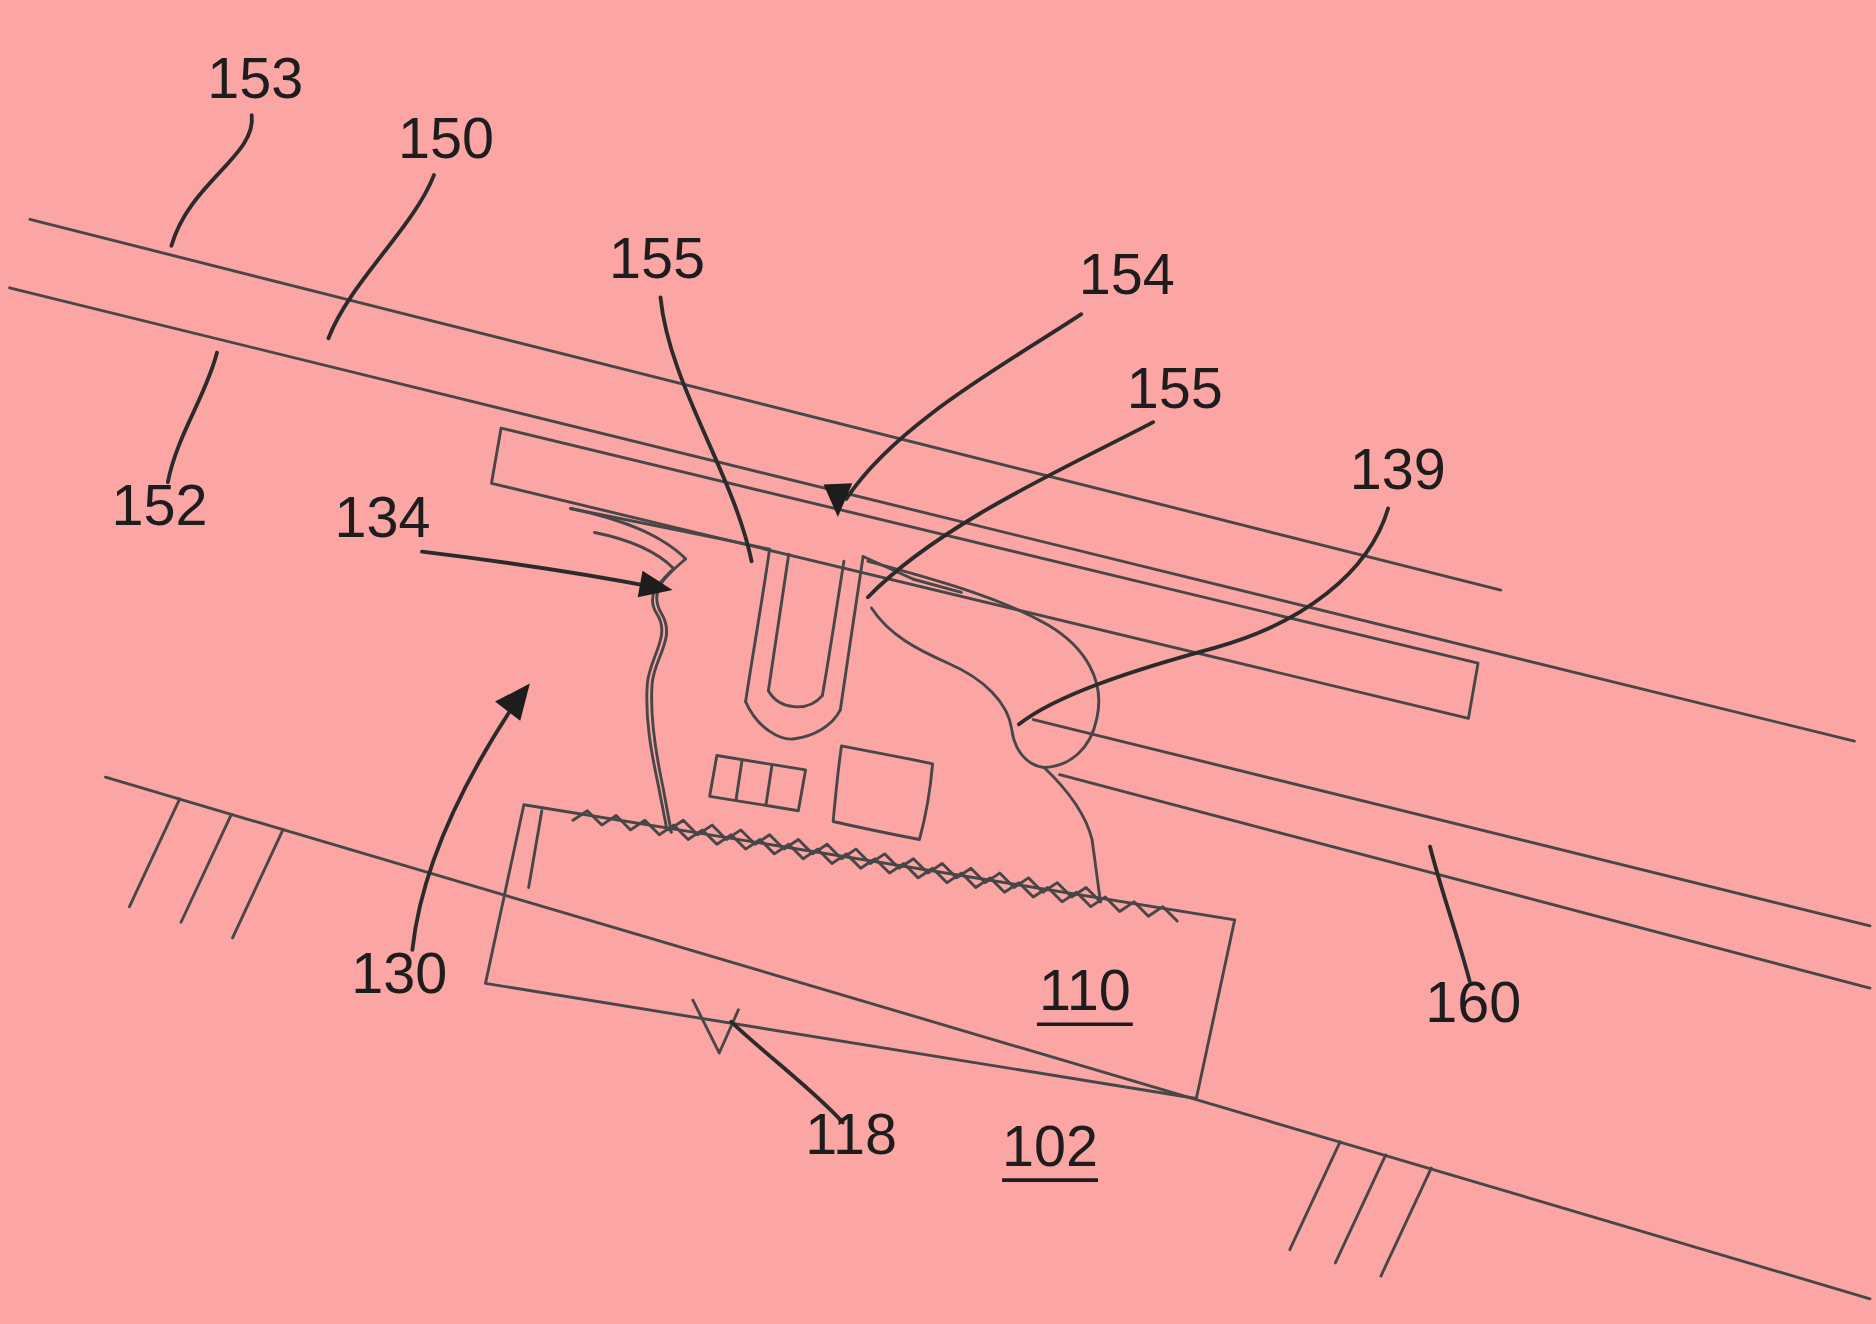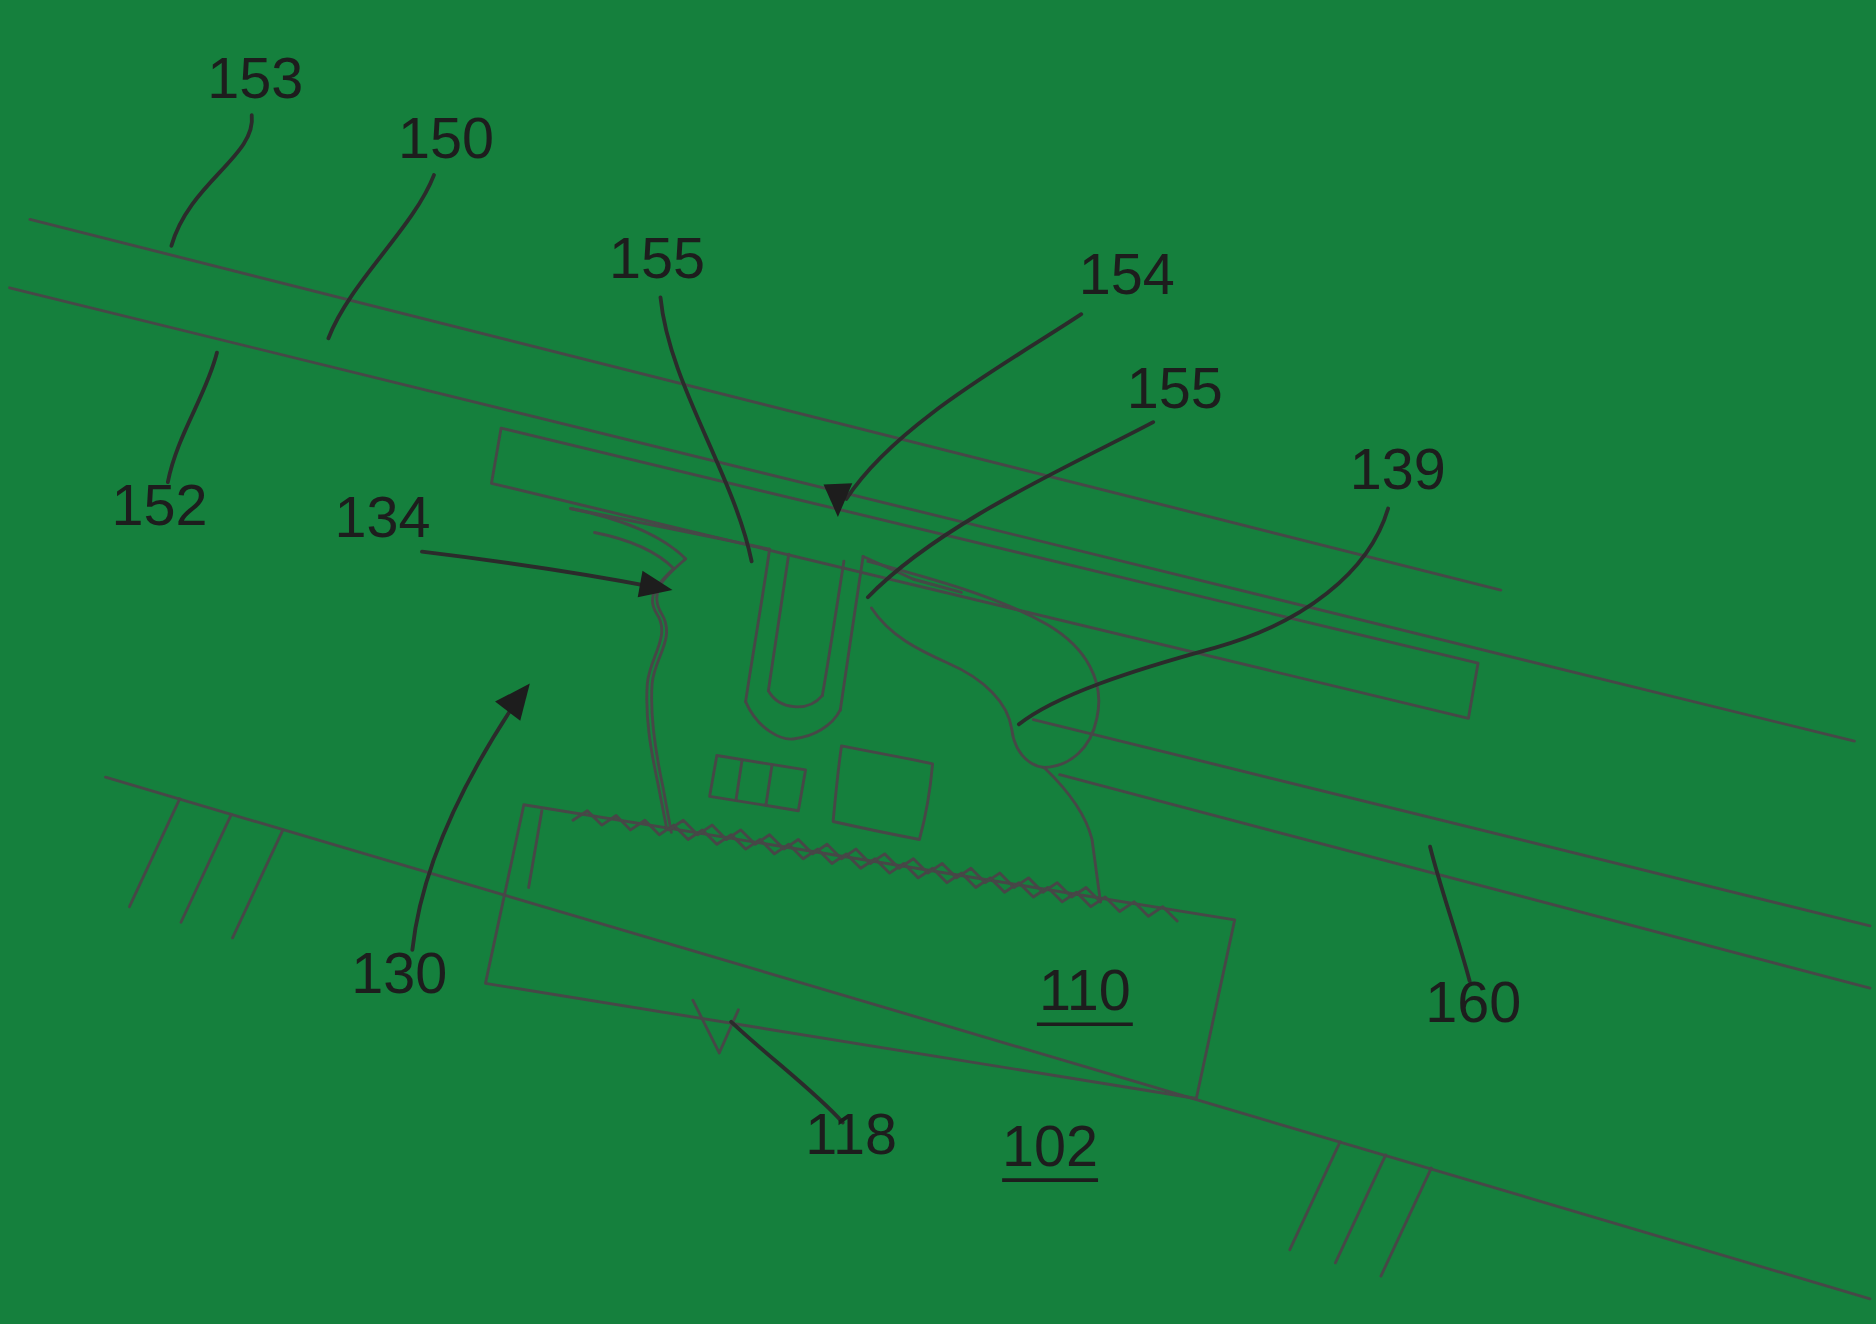--- a/index.html
+++ b/index.html
@@ -7,21 +7,21 @@
     padding: 0;
     background: #ffffff;
     width: 1876px;
     height: 1324px;
     overflow: hidden;
     font-family: "Liberation Sans", sans-serif;
   }
   .figure-wrap {
     width: 1876px;
     height: 1324px;
-    background: #15803d;
+    background: #fca5a5;
   }
   svg { display: block; }
   .draw {
     fill: none;
     stroke: #474747;
     stroke-width: 2.4;
     stroke-linecap: round;
     stroke-linejoin: round;
   }
   .leader {

